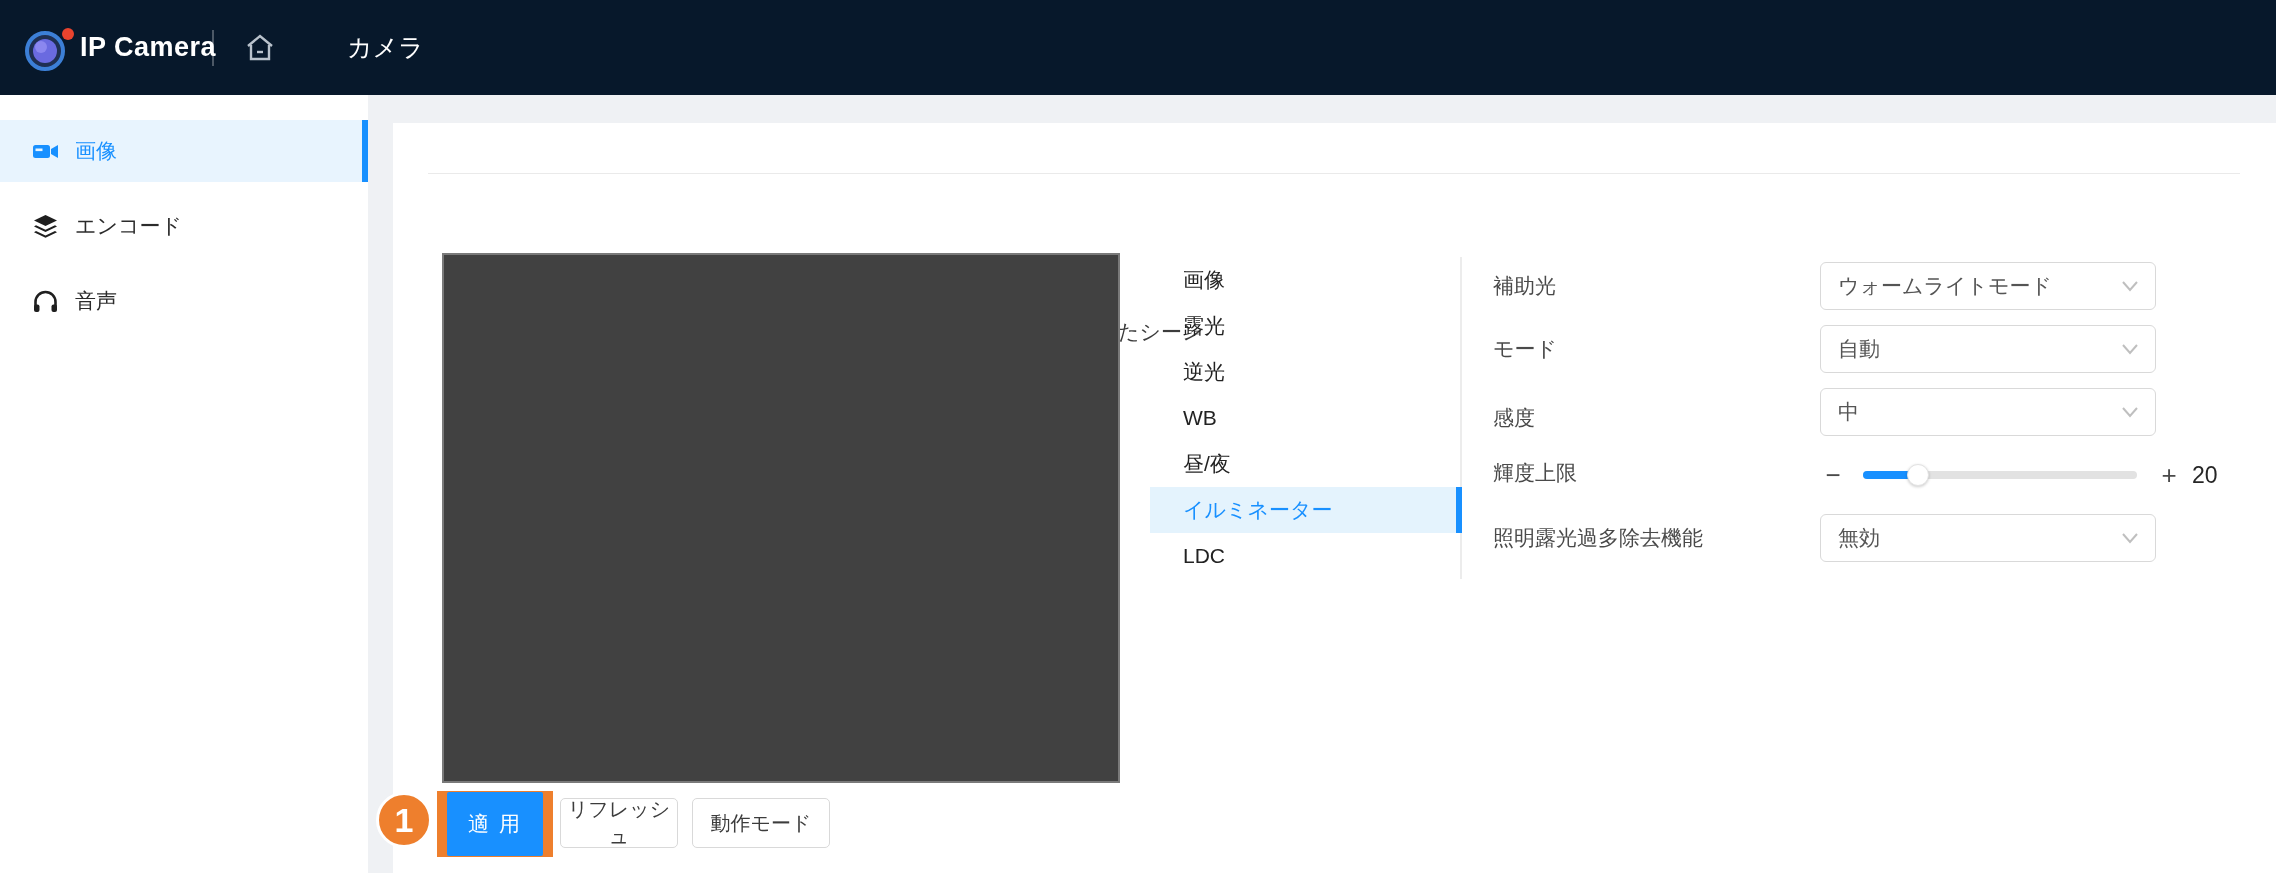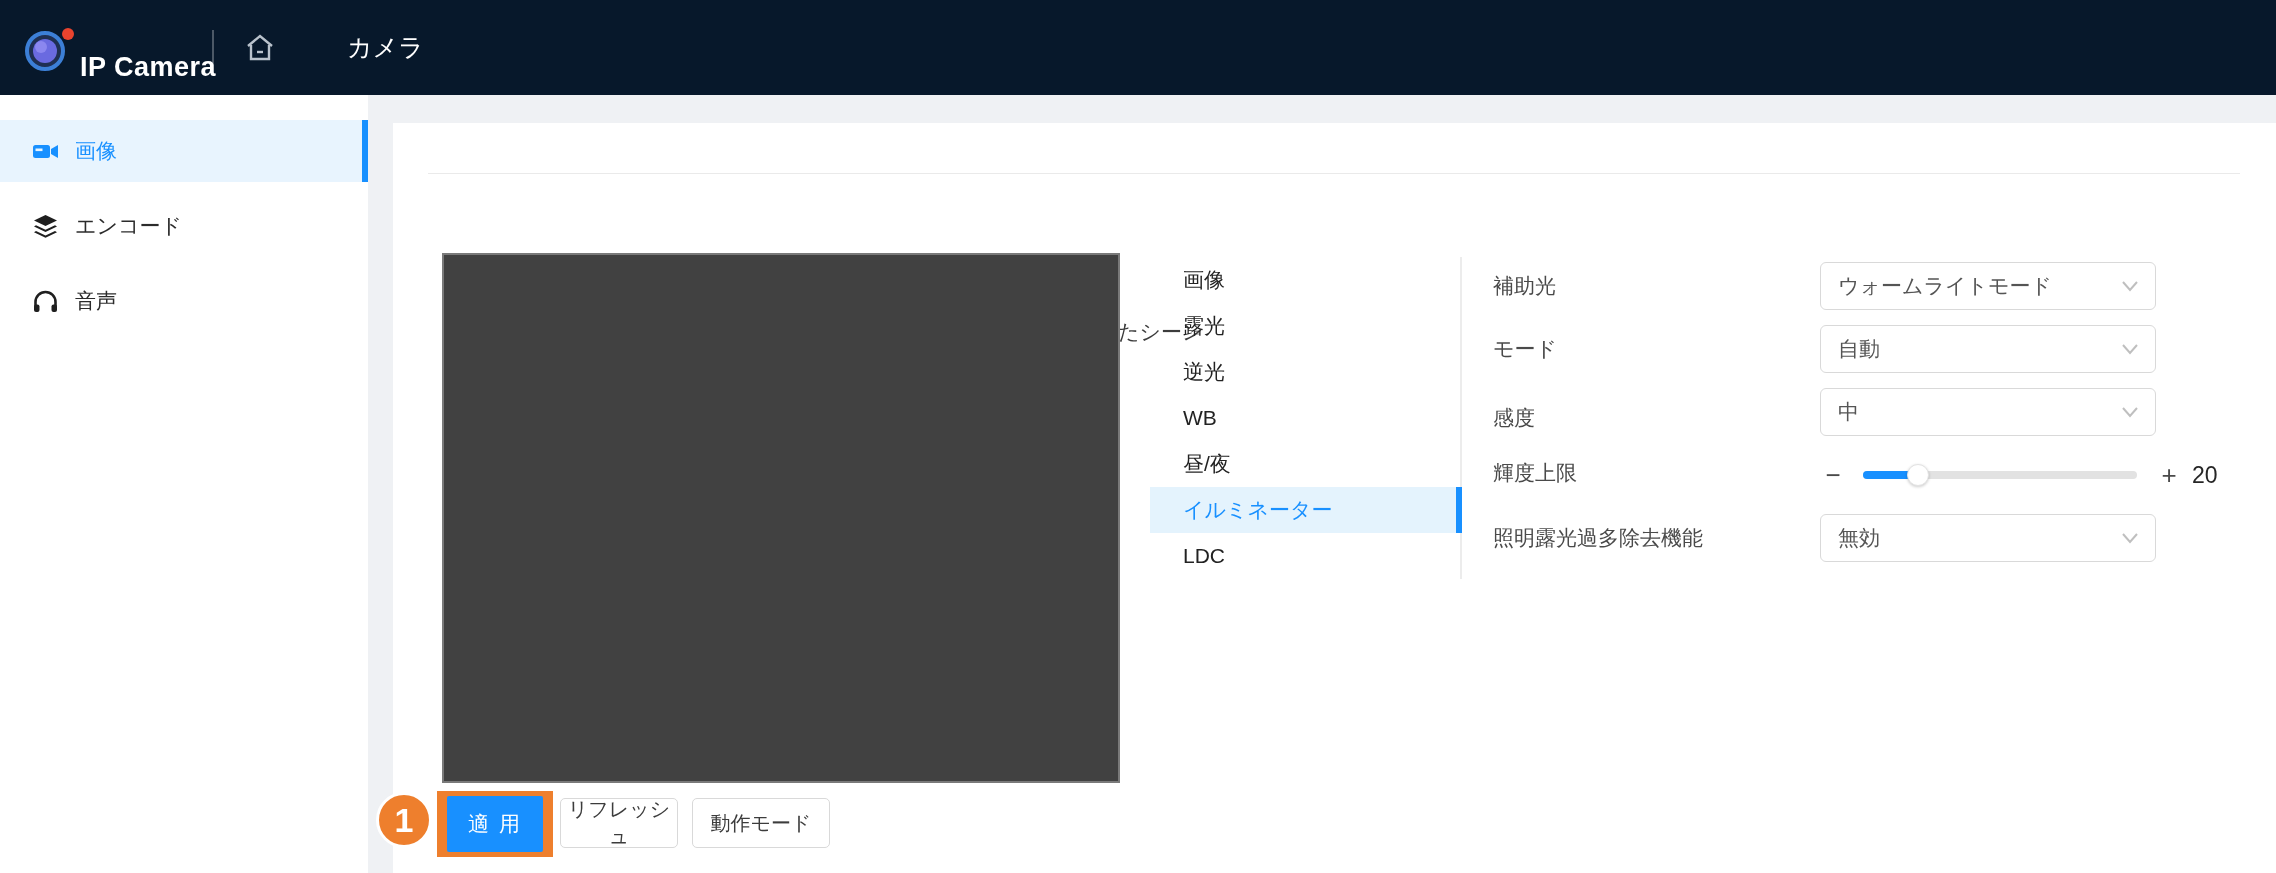--- a/index.html
+++ b/index.html
@@ -3,21 +3,21 @@
 <meta charset="utf-8">
 <style>
   * { margin:0; padding:0; box-sizing:border-box; }
   html,body { background:#fff; }
   body { font-family:"Liberation Sans", sans-serif; }
   #app { position:relative; width:2276px; height:873px; overflow:hidden; background:#eff1f4; }
 
   
   .header { position:absolute; left:0; top:0; width:2276px; height:95px; background:#07182b; display:flex; align-items:center; }
   .logo { position:absolute; left:22px; top:26px; width:56px; height:46px; }
-  .brand { position:absolute; left:80px; top:0; height:95px; display:flex; align-items:center; color:#fff; font-size:27px; font-weight:bold; letter-spacing:0.5px;margin-top:20px; }
+  .brand { position:absolute; left:80px; top:0; height:95px; display:flex; align-items:center; color:#fff; font-size:27px; font-weight:bold; letter-spacing:0.5px; }
   .hdr-divider { position:absolute; left:212px; top:30px; width:2px; height:36px; background:rgba(255,255,255,0.28); }
   .home-btn { position:absolute; left:240px; top:28px; width:40px; height:40px; display:flex; align-items:center; justify-content:center; cursor:pointer; }
   .hdr-tab { position:absolute; left:347px; top:0; height:95px; display:flex; align-items:center; color:#fff; font-size:25px; cursor:pointer; }
 
   
   .sidebar { position:absolute; left:0; top:95px; width:368px; bottom:0; background:#fff; }
   .side-item { position:relative; height:62px; display:flex; align-items:center; padding-left:32px; cursor:pointer; color:#2b2b2b; font-size:21px; }
   .side-item .icn { width:27px; height:27px; margin-right:16px; flex:0 0 auto; display:flex; align-items:center; }
   .side-item.active { background:#e8f4fe; color:#1890ff; }
   .side-item.active::after { content:""; position:absolute; right:0; top:0; bottom:0; width:6px; background:#1890ff; }
@@ -35,21 +35,21 @@
   .radio-dot { width:24px; height:24px; border-radius:50%; border:2px solid #c9c9c9; background:#fff; position:relative; flex:0 0 auto; }
   .radio-opt.checked .radio-dot { border-color:#1890ff; box-shadow:0 0 0 3px #dcefff; }
   .radio-opt.checked .radio-dot::after { content:""; position:absolute; left:4px; top:4px; width:12px; height:12px; border-radius:50%; background:#1890ff; }
   .radio-text { font-size:21px; color:#3c3c3c; }
 
   .preview { position:absolute; left:49px; top:130px; width:678px; height:530px; background:#414141; border:2px solid #7a7a7a; }
 
   
   .btn { position:absolute; height:50px; border:1px solid #d9d9d9; border-radius:5px; background:#fff; color:#3c3c3c; font-size:20px; display:flex; align-items:center; justify-content:center; cursor:pointer; font-family:inherit; }
   .apply-wrap { position:absolute; left:44px; top:668px; width:116px; height:66px; background:#ee7f2d; display:flex; align-items:center; justify-content:center; }
-  .apply-btn { width:96px; height:56px; background:#1890ff; color:#fff; font-size:21px; border:none; border-radius:2px; display:flex; align-items:center; justify-content:center; cursor:pointer; font-family:inherit; letter-spacing:2px; }
+  .apply-btn { width:96px; height:64px; background:#1890ff; color:#fff; font-size:21px; border:none; border-radius:2px; display:flex; align-items:center; justify-content:center; cursor:pointer; font-family:inherit; letter-spacing:2px; }
   .badge-1 { position:absolute; left:-17px; top:669px; width:56px; height:56px; border-radius:50%; background:#ee7f2d; border:3px solid #fff; color:#fff; font-size:34px; font-weight:bold; display:flex; align-items:center; justify-content:center; z-index:5; }
   .btn-refresh { left:167px; top:675px; width:118px; }
   .btn-default { left:299px; top:675px; width:138px; }
 
   
   .submenu { position:absolute; left:757px; top:134px; width:312px; border-right:2px solid #ececec; }
   .sub-item { position:relative; height:46px; display:flex; align-items:center; padding-left:33px; font-size:21px; color:#222; cursor:pointer; }
   .sub-item.active { background:#e4f3fd; color:#1890ff; }
   .sub-item.active::after { content:""; position:absolute; right:-2px; top:0; bottom:0; width:6px; background:#1890ff; }
 

